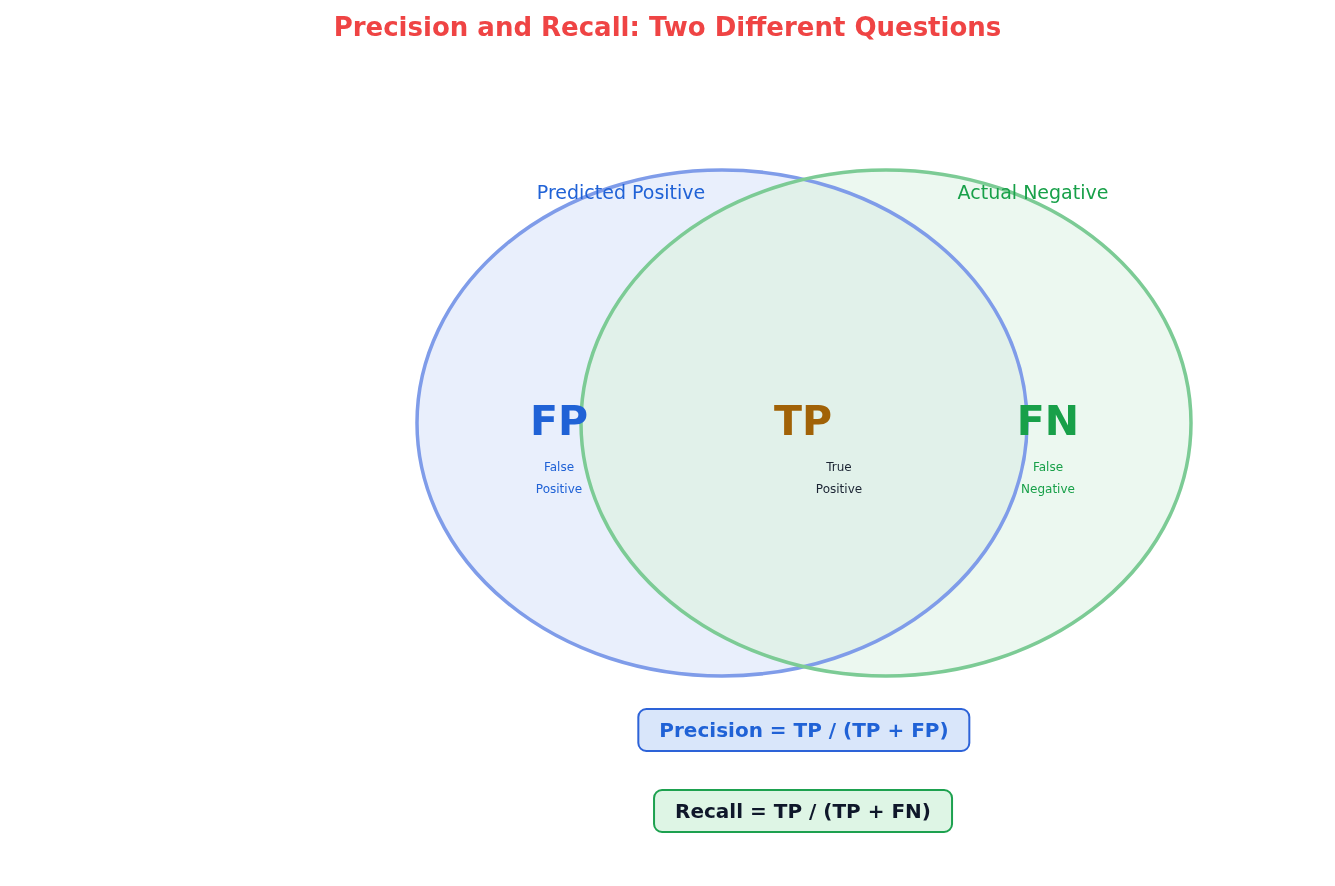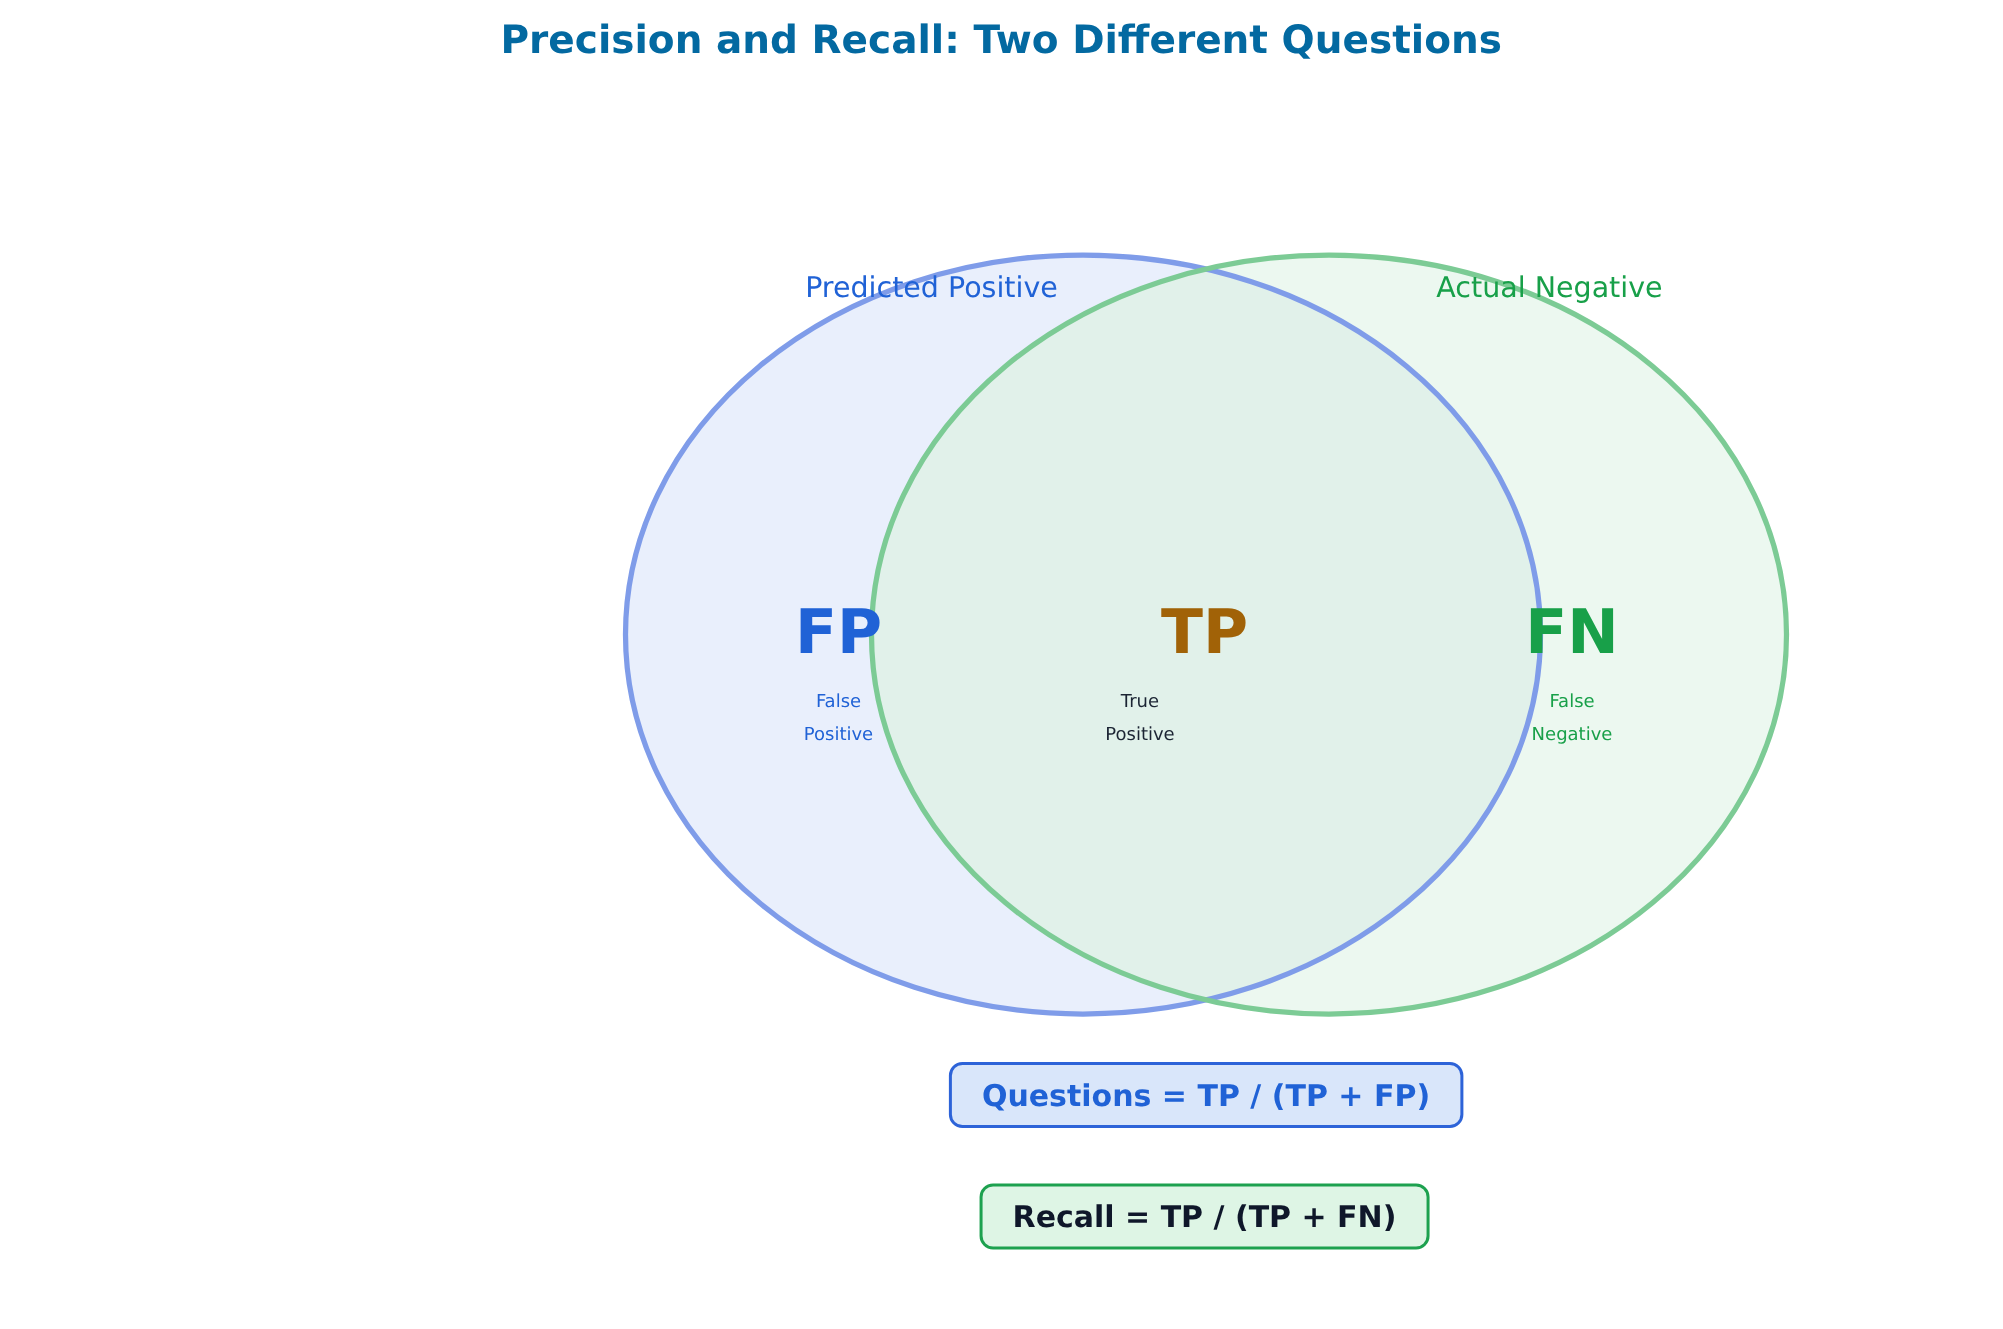--- a/index.html
+++ b/index.html
@@ -58,21 +58,21 @@
     border-radius: 9px;
     border: 2px solid;
     white-space: nowrap;
   }
 </style>
 </head>
 <body>
 
 <div id="canvas">
 
-  <div class="page-title" style="color: #0369a1;">Precision and Recall: Two Different Questions</div>
+  <div class="page-title" style="color: #ef4444;">Precision and Recall: Two Different Questions</div>
 
   <svg id="venn-svg" width="1335" height="886" viewBox="0 0 1335 886">
 
     <ellipse cx="722" cy="423" rx="305" ry="253" fill="#e9effc"></ellipse>
 
     <ellipse cx="886" cy="423" rx="305" ry="253" fill="#ecf8f0"></ellipse>
 
     <path d="M 804 179 A 305 253 0 0 1 804 667 A 305 253 0 0 1 804 179 Z" fill="#e1f1ea"></path>
 
     <ellipse cx="722" cy="423" rx="305" ry="253" fill="none" stroke-width="3.5" stroke="#7f9ce9"></ellipse>
@@ -84,28 +84,28 @@
 
   <div class="abs-center set-label" style="left: 1033px; top: 192px; color: rgb(24, 160, 73);">Actual Negative</div>
 
   <div class="abs-center region-abbr" style="left: 559px; top: 421px; color: rgb(32, 98, 214);">FP</div>
   <div class="abs-center region-sub" style="left: 559px; top: 478px; color: rgb(32, 98, 214);">
     <div>False</div>
     <div>Positive</div>
   </div>
 
   <div class="abs-center region-abbr" style="left: 803px; top: 421px; color: #a16207;">TP</div>
-  <div class="abs-center region-sub" style="left: 760px; top: 478px; color: rgb(27, 36, 51);">
+  <div class="abs-center region-sub" style="left: 839px; top: 478px; color: rgb(27, 36, 51);">
     <div>True</div>
     <div>Positive</div>
   </div>
 
   <div class="abs-center region-abbr" style="left: 1048px; top: 421px; color: rgb(24, 160, 73);">FN</div>
   <div class="abs-center region-sub" style="left: 1048px; top: 478px; color: rgb(24, 160, 73);">
     <div>False</div>
     <div>Negative</div>
   </div>
 
-  <div class="formula-box" style="left: 804px; top: 730px; color: rgb(32, 98, 214); background: rgb(217, 230, 250); border-color: rgb(45, 99, 216);">Questions = TP / (TP + FP)</div>
+  <div class="formula-box" style="left: 804px; top: 730px; color: rgb(32, 98, 214); background: rgb(217, 230, 250); border-color: rgb(45, 99, 216);">Precision = TP / (TP + FP)</div>
 
   <div class="formula-box" style="left: 803px; top: 811px; color: #0f172a; background: rgb(222, 245, 229); border-color: rgb(29, 161, 79);">Recall = TP / (TP + FN)</div>
 
 </div>
 
 </body></html>

